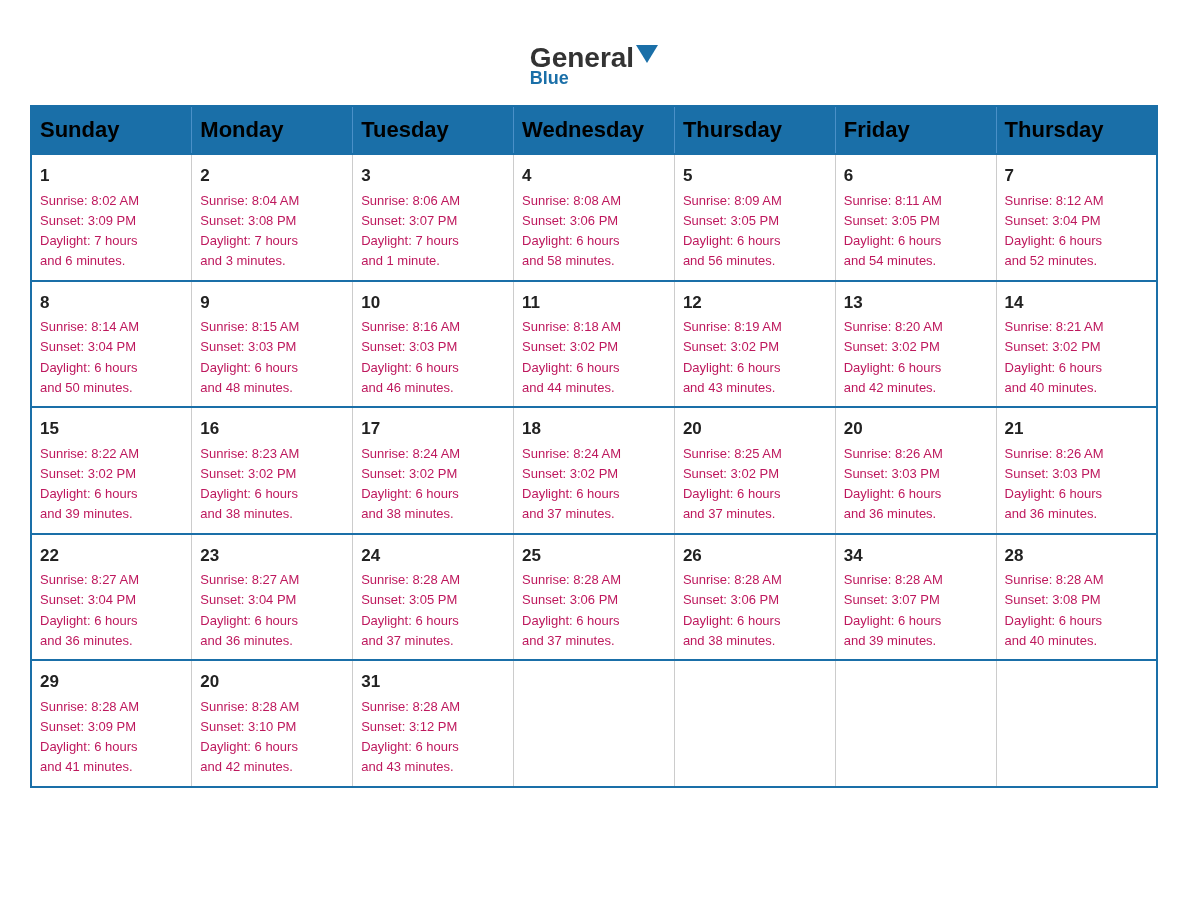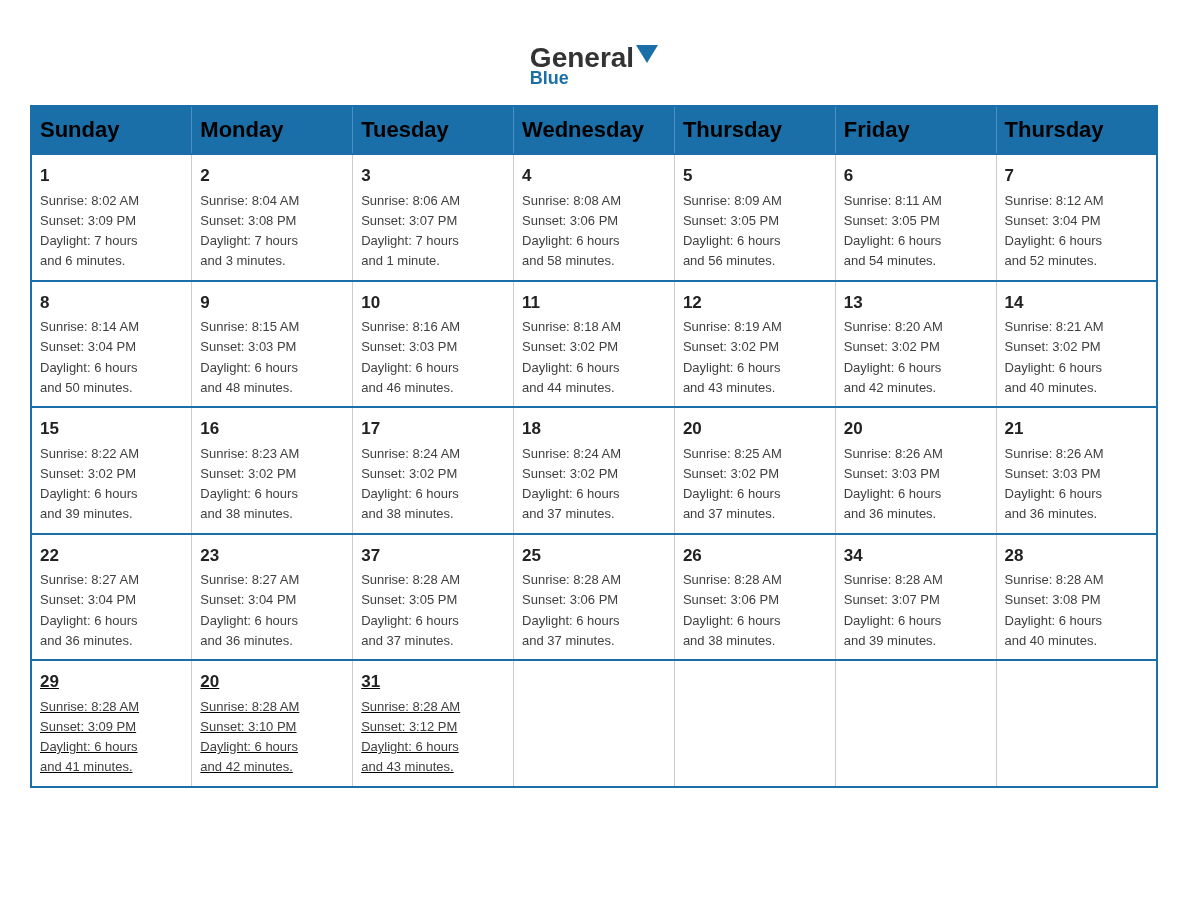--- a/index.html
+++ b/index.html
@@ -83,26 +83,25 @@
       border-right: none;
     }
     .day-number {
       font-size: 17px;
       font-weight: bold;
       display: block;
       margin-bottom: 2px;
     }
     .day-info {
       font-size: 13px;
-      color: #404040;
+      color: #be185d;
       line-height: 1.55;
     }
     tbody tr:last-child {
       border-bottom: none;
-      text-decoration: underline;
     }
   </style>
 </head>
 <body>
 
 <div class="header">
   <div class="logo">
     <div style="display:flex;align-items:center;">
       <span class="logo-text">General</span>
       <svg width="22" height="18" viewBox="0 0 22 18" style="margin-left:2px;margin-top:-8px;">
@@ -153,21 +152,21 @@
         <td><span class="day-number">16</span><span class="day-info">Sunrise: 8:23 AM<br>Sunset: 3:02 PM<br>Daylight: 6 hours<br>and 38 minutes.</span></td>
         <td><span class="day-number">17</span><span class="day-info">Sunrise: 8:24 AM<br>Sunset: 3:02 PM<br>Daylight: 6 hours<br>and 38 minutes.</span></td>
         <td><span class="day-number">18</span><span class="day-info">Sunrise: 8:24 AM<br>Sunset: 3:02 PM<br>Daylight: 6 hours<br>and 37 minutes.</span></td>
         <td><span class="day-number">20</span><span class="day-info">Sunrise: 8:25 AM<br>Sunset: 3:02 PM<br>Daylight: 6 hours<br>and 37 minutes.</span></td>
         <td><span class="day-number">20</span><span class="day-info">Sunrise: 8:26 AM<br>Sunset: 3:03 PM<br>Daylight: 6 hours<br>and 36 minutes.</span></td>
         <td><span class="day-number">21</span><span class="day-info">Sunrise: 8:26 AM<br>Sunset: 3:03 PM<br>Daylight: 6 hours<br>and 36 minutes.</span></td>
       </tr>
       <tr>
         <td><span class="day-number">22</span><span class="day-info">Sunrise: 8:27 AM<br>Sunset: 3:04 PM<br>Daylight: 6 hours<br>and 36 minutes.</span></td>
         <td><span class="day-number">23</span><span class="day-info">Sunrise: 8:27 AM<br>Sunset: 3:04 PM<br>Daylight: 6 hours<br>and 36 minutes.</span></td>
-        <td><span class="day-number">37</span><span class="day-info">Sunrise: 8:28 AM<br>Sunset: 3:05 PM<br>Daylight: 6 hours<br>and 37 minutes.</span></td>
+        <td><span class="day-number">24</span><span class="day-info">Sunrise: 8:28 AM<br>Sunset: 3:05 PM<br>Daylight: 6 hours<br>and 37 minutes.</span></td>
         <td><span class="day-number">25</span><span class="day-info">Sunrise: 8:28 AM<br>Sunset: 3:06 PM<br>Daylight: 6 hours<br>and 37 minutes.</span></td>
         <td><span class="day-number">26</span><span class="day-info">Sunrise: 8:28 AM<br>Sunset: 3:06 PM<br>Daylight: 6 hours<br>and 38 minutes.</span></td>
         <td><span class="day-number">34</span><span class="day-info">Sunrise: 8:28 AM<br>Sunset: 3:07 PM<br>Daylight: 6 hours<br>and 39 minutes.</span></td>
         <td><span class="day-number">28</span><span class="day-info">Sunrise: 8:28 AM<br>Sunset: 3:08 PM<br>Daylight: 6 hours<br>and 40 minutes.</span></td>
       </tr>
       <tr>
         <td><span class="day-number">29</span><span class="day-info">Sunrise: 8:28 AM<br>Sunset: 3:09 PM<br>Daylight: 6 hours<br>and 41 minutes.</span></td>
         <td><span class="day-number">20</span><span class="day-info">Sunrise: 8:28 AM<br>Sunset: 3:10 PM<br>Daylight: 6 hours<br>and 42 minutes.</span></td>
         <td><span class="day-number">31</span><span class="day-info">Sunrise: 8:28 AM<br>Sunset: 3:12 PM<br>Daylight: 6 hours<br>and 43 minutes.</span></td>
         <td></td>

